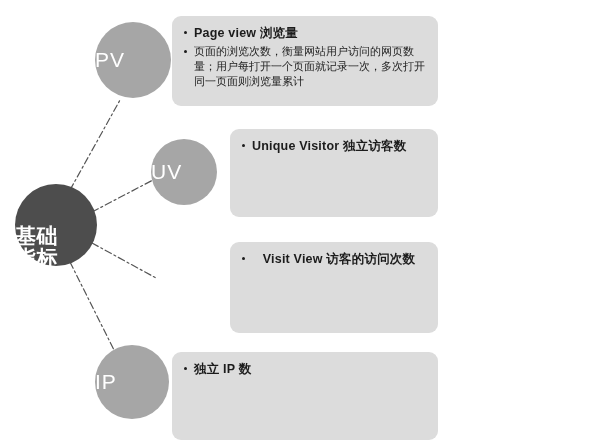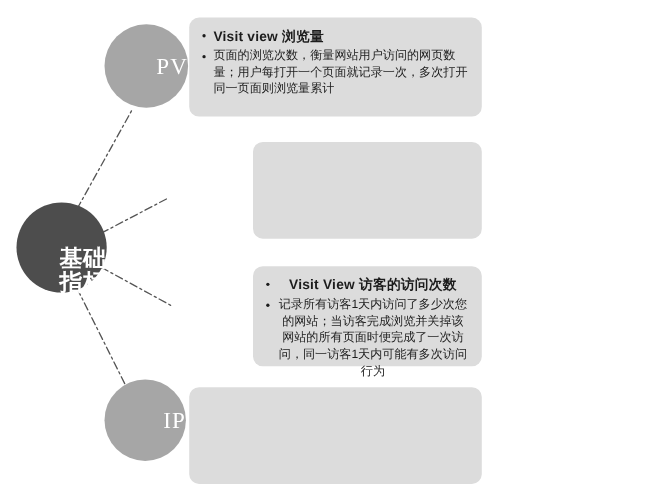--- a/index.html
+++ b/index.html
@@ -27,25 +27,24 @@
     top: 0;
     width: 600px;
     height: 447px;
     pointer-events: none;
   }
   .node {
     position: absolute;
     border-radius: 50%;
     display: flex;
     align-items: center;
-    justify-content: flex-end;
+    justify-content: flex-start;
     color: #ffffff;
     text-align: center;
     box-sizing: border-box;
-    font-family: Liberation Serif, serif;
   }
   .node-hub {
     left: 15px;
     top: 184px;
     width: 82px;
     height: 82px;
     background: #4d4d4d;
     font-size: 21px;
     font-weight: bold;
     line-height: 1.04;
@@ -147,43 +146,47 @@
 
   <div class="node node-hub">
     <span class="hub-label">基础
 指标</span>
   </div>
 
   <div class="node node-metric node-pv">
     <span>PV</span>
   </div>
 
+  <div class="node node-metric node-uv">
+    <span>UV</span>
+  </div>
 
 
   <div class="node node-metric node-ip">
     <span>IP</span>
   </div>
 
   <div class="callout callout-1">
     <ul class="bullet-list">
-      <li class="bullet-item bullet-title">Visit view 浏览量</li>
+      <li class="bullet-item bullet-title">Page view 浏览量</li>
       <li class="bullet-item bullet-body">页面的浏览次数，衡量网站用户访问的网页数量；用户每打开一个页面就记录一次，多次打开同一页面则浏览量累计</li>
     </ul>
   </div>
 
   <div class="callout callout-2">
     <ul class="bullet-list">
+      <li class="bullet-item bullet-title">Unique Visitor 独立访客数</li>
     </ul>
   </div>
 
   <div class="callout callout-3">
     <ul class="bullet-list">
       <li class="bullet-item bullet-title">Visit View 访客的访问次数</li>
-      <li class="bullet-item bullet-body">记录所有访客1天内访问了多少次您的网站；当访客完成浏览并关掉该网站的所有页面时便完成了一次访问，同一访客1天内可能有多次访问行为</li>
     </ul>
   </div>
 
   <div class="callout callout-4">
     <ul class="bullet-list">
+      <li class="bullet-item bullet-title">独立 IP 数</li>
     </ul>
   </div>
 
 </div>
 
 </body></html>

